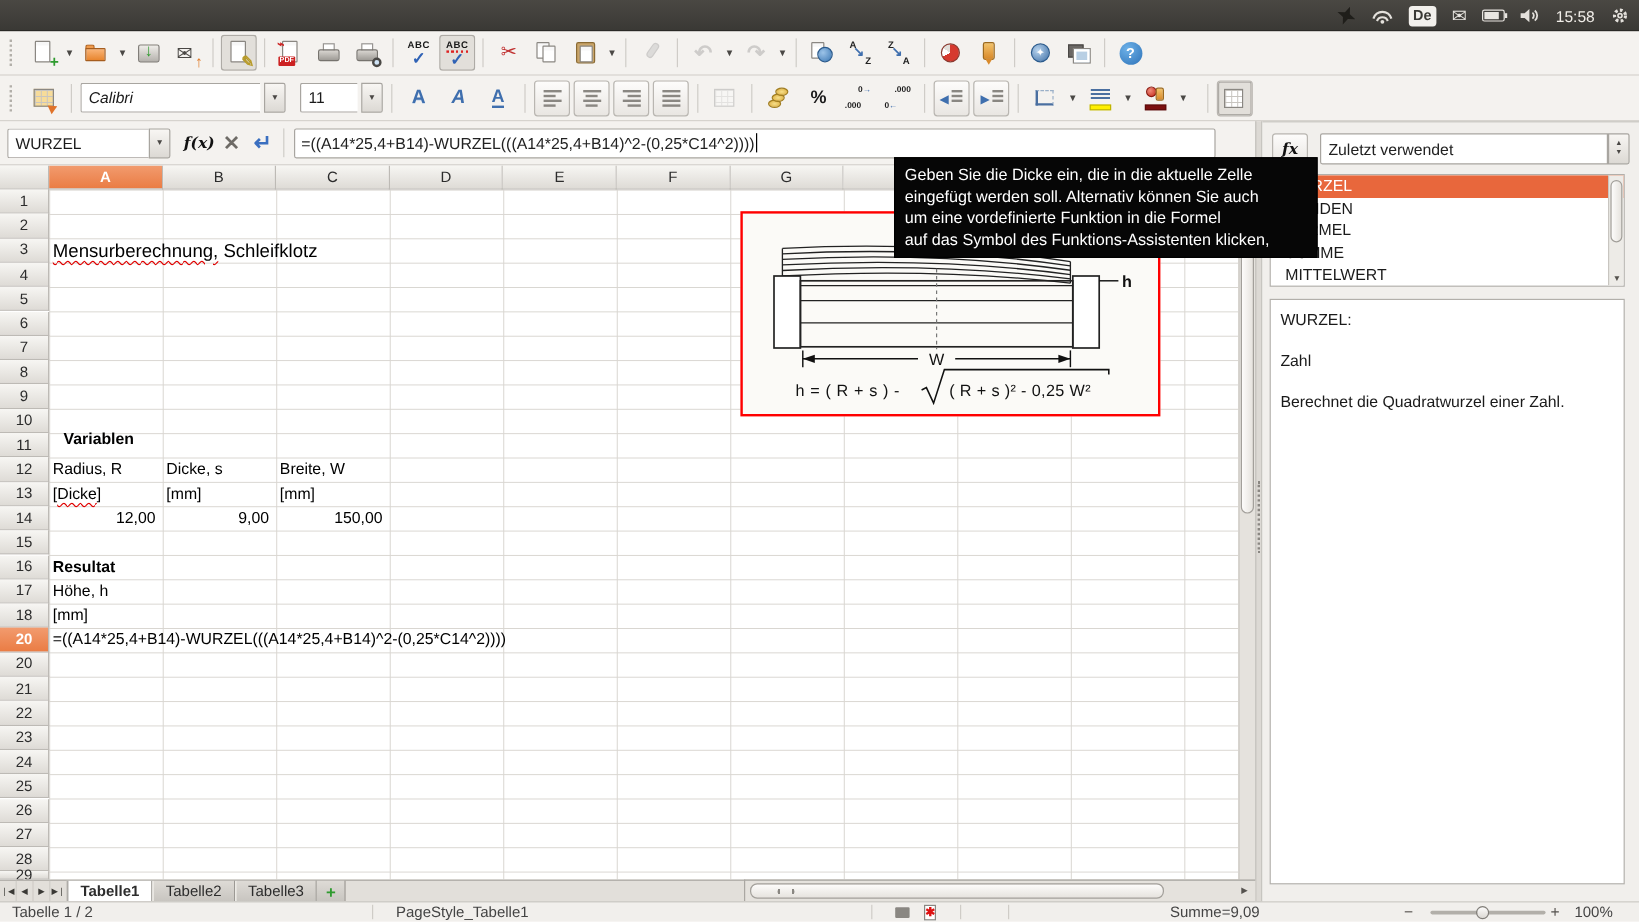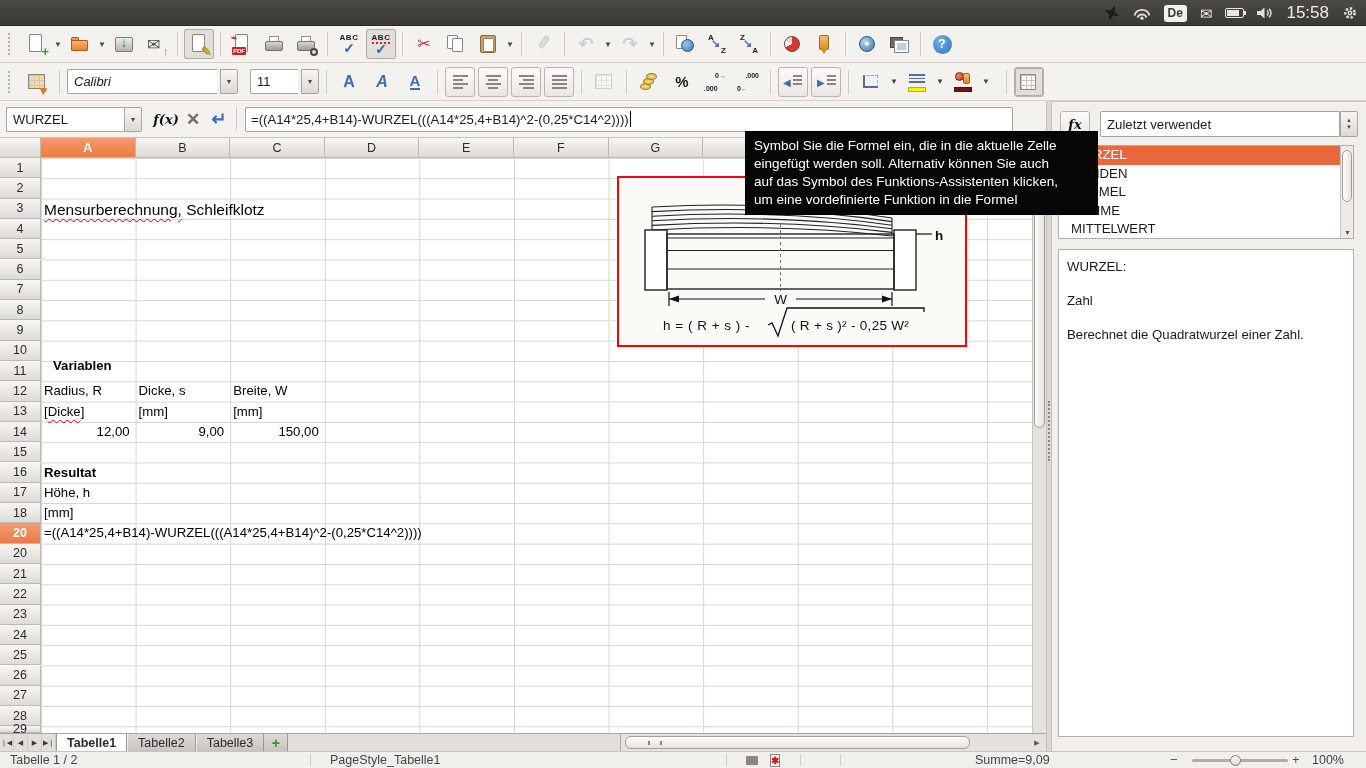--- a/index.html
+++ b/index.html
@@ -7,21 +7,21 @@
 body{position:relative;font-family:"Liberation Sans",sans-serif;background:#f4f2ef;font-size:13px;color:#222}
 
 #titlebar{position:absolute;left:0;top:0;width:1366px;height:26px;background:linear-gradient(#4a4843,#3a3935);border-bottom:1px solid #2a2926;color:#e9e6e1}
 #titlebar .title{position:absolute;left:12px;top:0;line-height:26px;font-weight:bold;font-size:13.5px}
 #indicators{position:absolute;right:8px;top:0;height:26px;display:flex;align-items:center;gap:13px}
 .kbd{background:#f2f0ec;color:#3a3935;font-weight:bold;font-size:12px;padding:0 4px;border-radius:3px;line-height:17px}
 .env{font-size:15px;color:#e9e6e1;line-height:15px}
 .batt{position:relative;width:19px;height:10px;border:1px solid #e9e6e1;border-radius:2px}
 .batt i{position:absolute;left:1px;top:1px;bottom:1px;width:12px;background:#e9e6e1}
 .batt:after{content:"";position:absolute;right:-3px;top:2px;width:2px;height:4px;background:#e9e6e1}
-.time{font-size:17px;color:#f0ede8}
+.time{font-size:13px;color:#f0ede8}
 
 #tb1{position:absolute;left:0;top:26px;width:1366px;height:37px;display:flex;align-items:center;padding-left:4px;gap:2px;border-bottom:1px solid #d6d3ce}
 #tb2{position:absolute;left:0;top:63px;width:1366px;height:38px;display:flex;align-items:center;padding-left:4px;gap:3px;border-bottom:1px solid #d6d3ce}
 .grip{width:7px;height:22px;border-left:2px dotted #b2afa9;margin:0 4px}
 .vsep{width:1px;height:24px;background:#cfccc7;margin:0 4px}
 .tb{width:30px;height:30px;display:flex;align-items:center;justify-content:center;border-radius:3px;position:relative;flex:none}
 .tb.framed{border:1px solid #b9b6b1;background:linear-gradient(#fdfcfb,#e9e6e2)}
 .tb.pressed{background:#e2dfda;box-shadow:inset 0 0 0 1px #aeaba6}
 .tb.dis{opacity:.35;filter:grayscale(1)}
 .dd{width:10px;text-align:center;font-size:8px;color:#4a4845;flex:none}
@@ -620,24 +620,24 @@
       </div>
   </div>
   <div id="sb-info">
     <div class="ln">WURZEL:</div>
     <div class="ln">Zahl</div>
     <div class="ln">Berechnet die Quadratwurzel einer Zahl.</div>
   </div>
 </div>
 
 <div id="tooltip">
-    <div>Symbol Sie die Formel ein, die in die aktuelle Zelle</div>
+    <div>Geben Sie die Dicke ein, die in die aktuelle Zelle</div>
     <div>eingefügt werden soll. Alternativ können Sie auch</div>
+    <div>um eine vordefinierte Funktion in die Formel</div>
     <div>auf das Symbol des Funktions-Assistenten klicken,</div>
-    <div>um eine vordefinierte Funktion in die Formel</div>
   </div>
 
 <div id="tabbar">
   <span class="nav">❘◀</span>
   <span class="nav">◀</span>
   <span class="nav">▶</span>
   <span class="nav">▶❘</span>
   <span id="tabs-holder" style="display:flex">
       <span class="stab active">Tabelle1</span>
       <span class="stab">Tabelle2</span>

